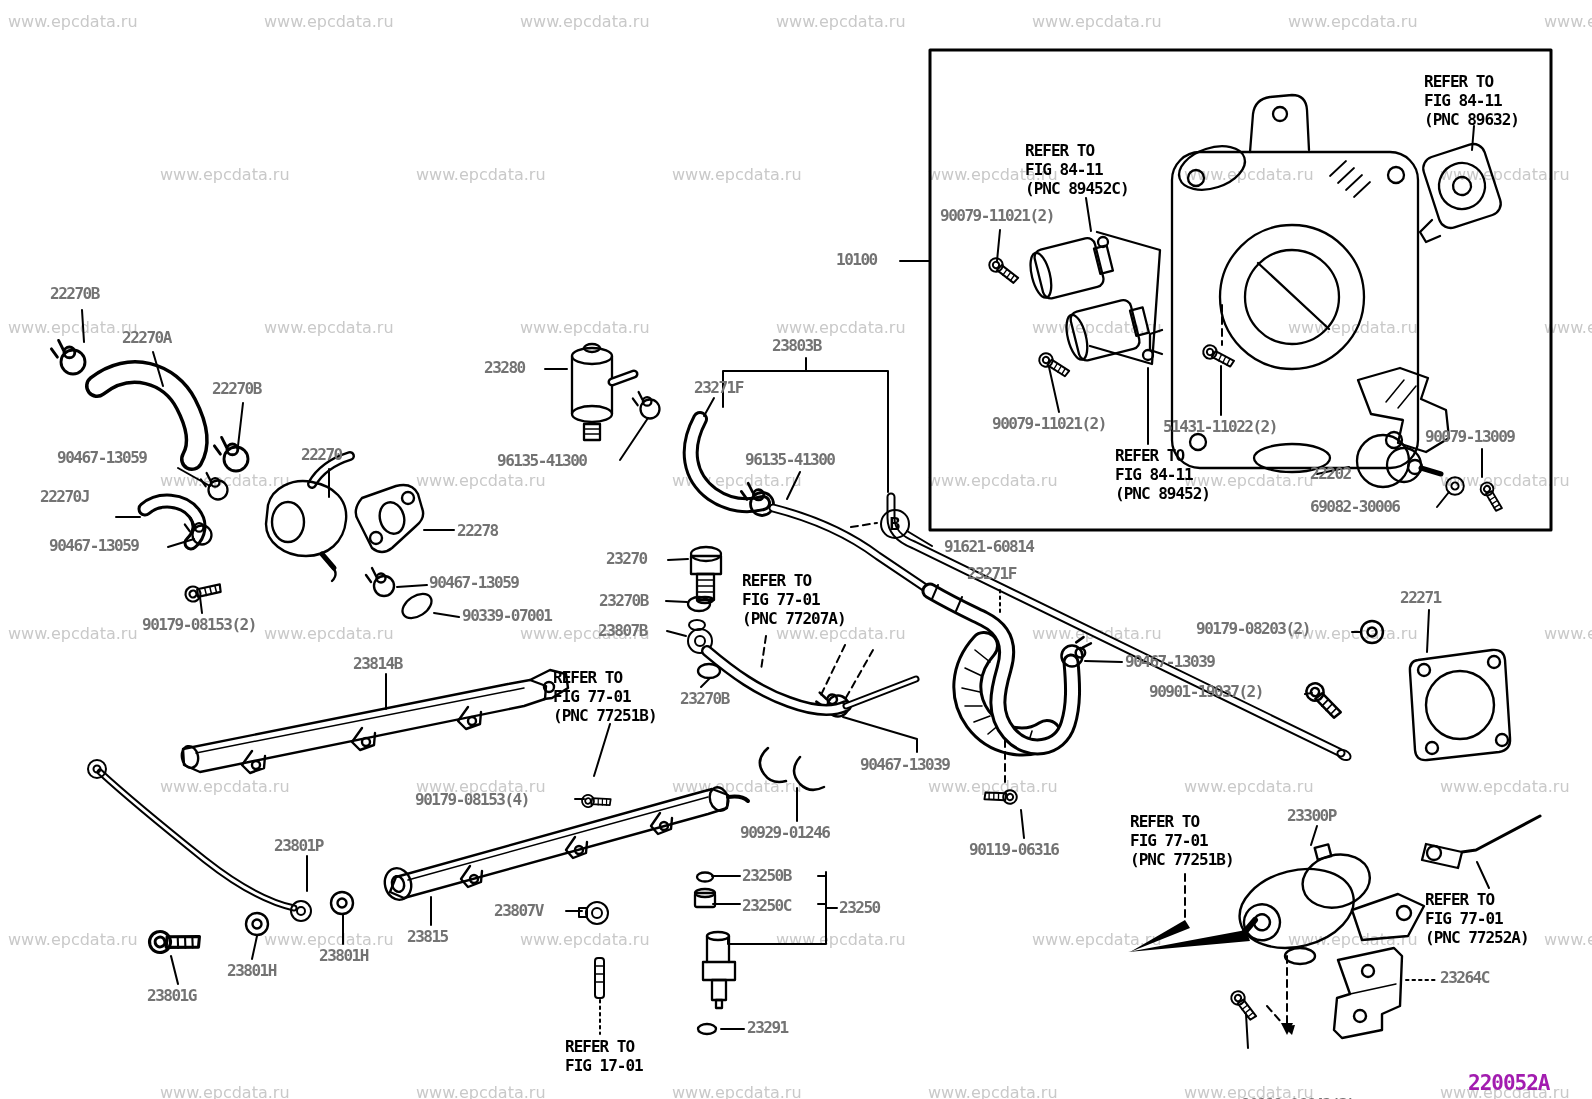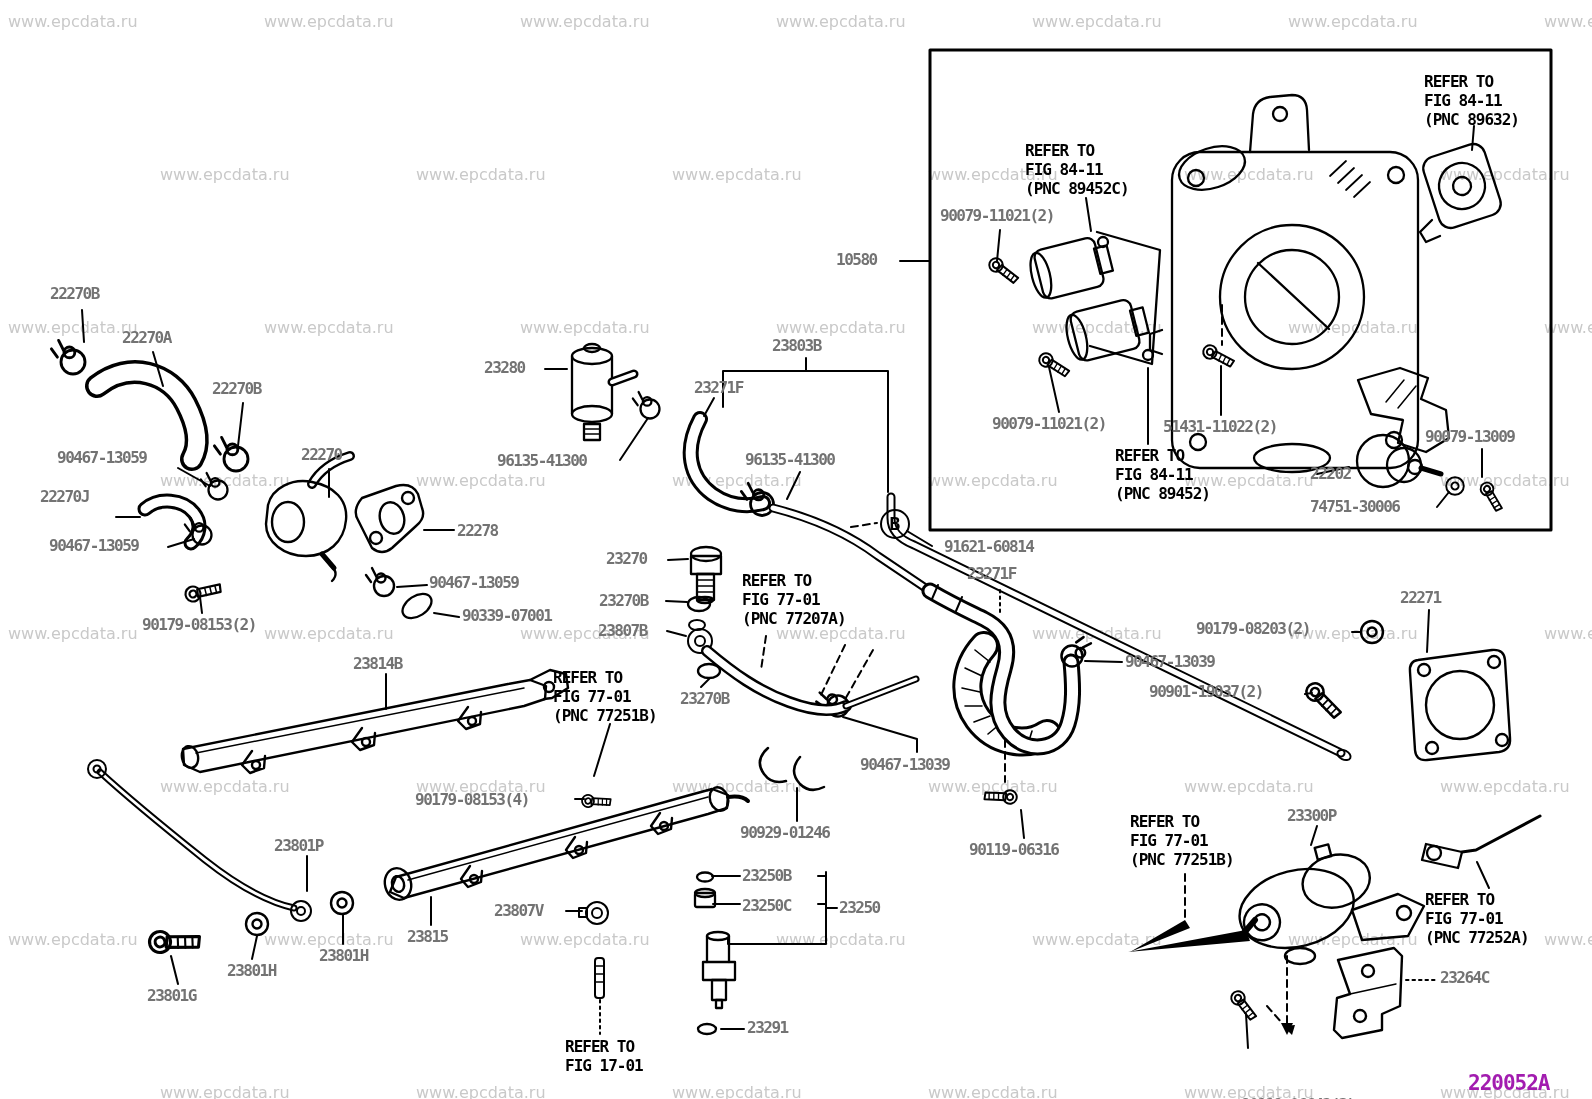--- a/index.html
+++ b/index.html
@@ -432,27 +432,27 @@
       <div class="plabel" style="left: 57px; top: 448px;">90467-13059</div>
       <div class="plabel" style="left: 40px; top: 487px;">22270J</div>
       <div class="plabel" style="left: 49px; top: 536px;">90467-13059</div>
       <div class="plabel" style="left: 301px; top: 445px;">22270</div>
       <div class="plabel" style="left: 457px; top: 521px; text-align: right;">22278</div>
       <div class="plabel" style="left: 484px; top: 358px;">23280</div>
       <div class="plabel" style="left: 497px; top: 451px;">96135-41300</div>
       <div class="plabel" style="left: 745px; top: 450px;">96135-41300</div>
       <div class="plabel" style="left: 772px; top: 336px;">23803B</div>
       <div class="plabel" style="left: 694px; top: 378px;">23271F</div>
-      <div class="plabel" style="left: 836px; top: 250px;">10580</div>
+      <div class="plabel" style="left: 836px; top: 250px;">10100</div>
       <div class="plabel" style="left: 940px; top: 206px;">90079-11021(2)</div>
       <div class="plabel" style="left: 992px; top: 414px;">90079-11021(2)</div>
       <div class="plabel" style="left: 1163px; top: 417px;">51431-11022(2)</div>
       <div class="plabel" style="left: 1270px; top: 464px; margin-left: 40px;">22202</div>
       <div class="plabel" style="left: 1425px; top: 427px;">90079-13009</div>
-      <div class="plabel" style="left: 1310px; top: 497px;">74751-30006</div>
+      <div class="plabel" style="left: 1310px; top: 497px;">69082-30006</div>
       <div class="plabel" style="left: 944px; top: 537px;">91621-60814</div>
       <div class="plabel" style="left: 967px; top: 564px;">23271F</div>
       <div class="plabel" style="left: 606px; top: 549px;">23270</div>
       <div class="plabel" style="left: 599px; top: 591px;">23270B</div>
       <div class="plabel" style="left: 598px; top: 621px;">23807B</div>
       <div class="plabel" style="left: 429px; top: 573px;">90467-13059</div>
       <div class="plabel" style="left: 462px; top: 606px;">90339-07001</div>
       <div class="plabel" style="left: 142px; top: 615px;">90179-08153(2)</div>
       <div class="plabel" style="left: 353px; top: 654px;">23814B</div>
       <div class="plabel" style="left: 680px; top: 689px;">23270B</div>

